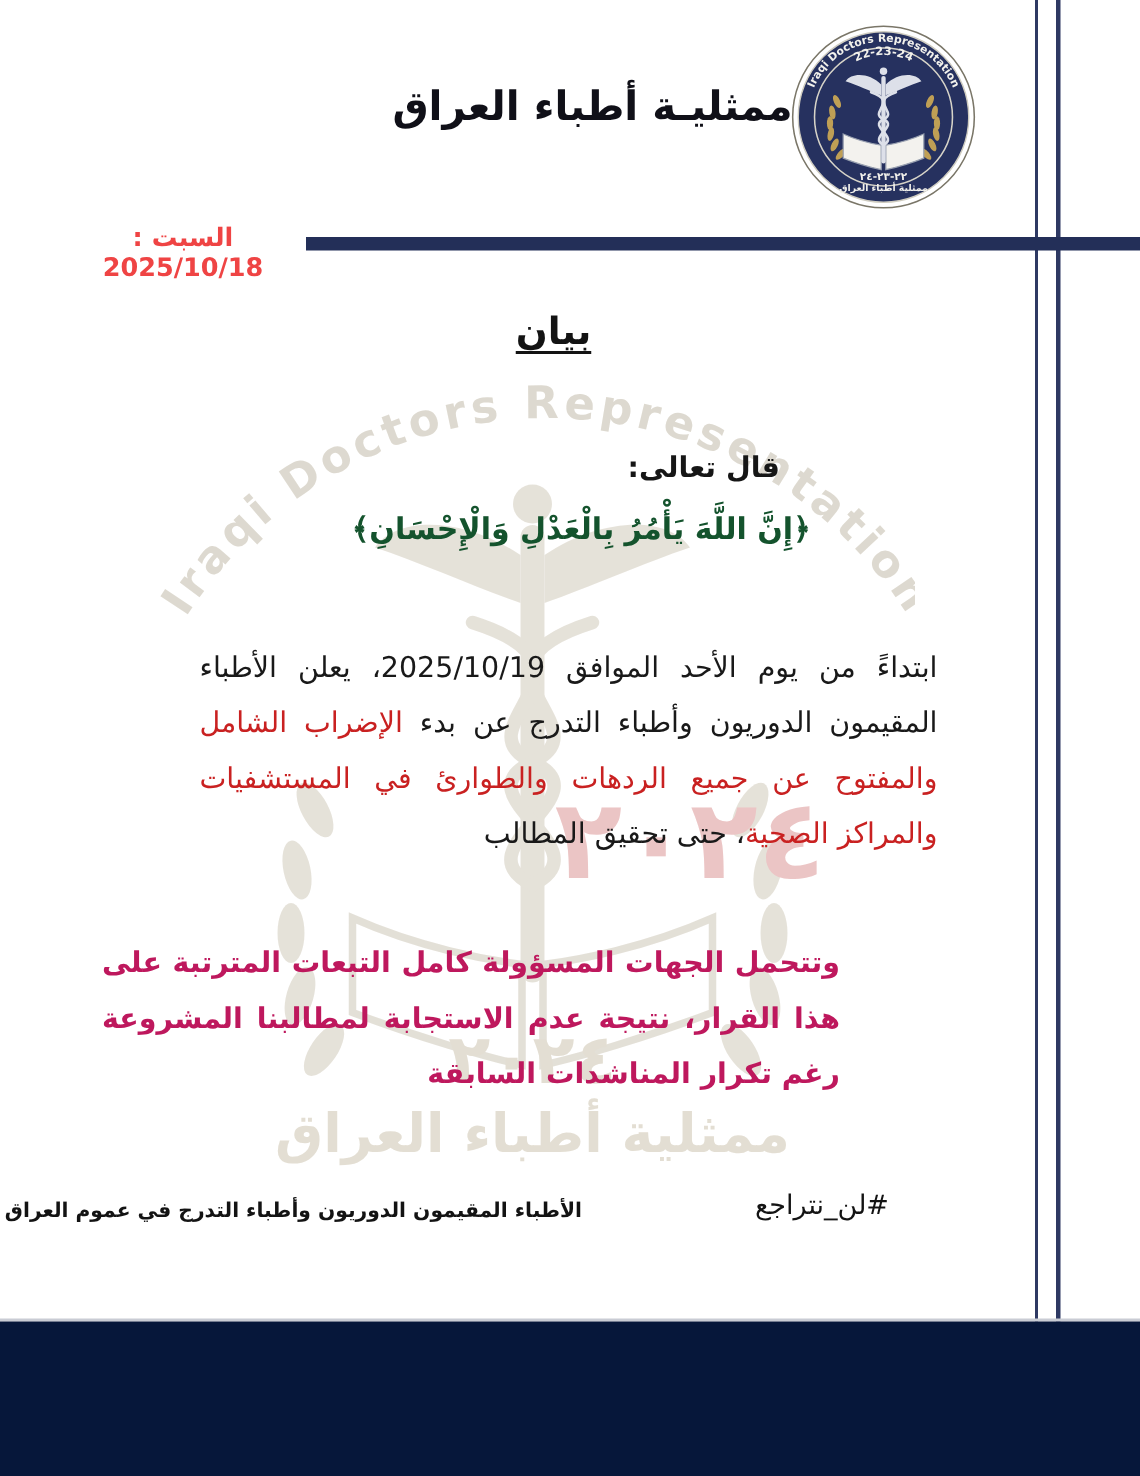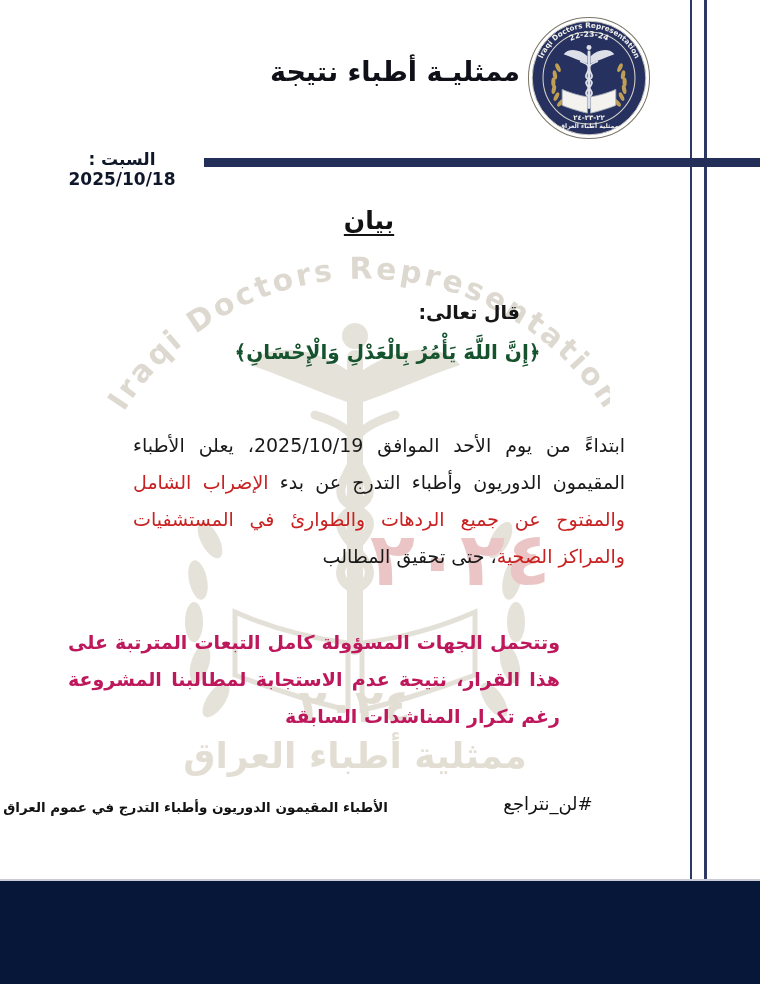--- a/index.html
+++ b/index.html
@@ -10,21 +10,21 @@
   .abs{position:absolute;}
   
   .vrule-outer{left:690px;top:0;width:2px;height:881px;background:#2e3963;}
   .vrule-inner{left:704px;top:0;width:3px;height:881px;background:#2e3963;}
   
   .org-title{left:250px;top:56px;width:290px;text-align:center;direction:rtl;
     font-size:27px;font-weight:bold;color:#101018;}
   .logo{left:527px;top:16px;width:124px;height:124px;}
   .hbar{left:204px;top:158px;width:556px;height:9px;background:#232f58;}
   .date-label{left:38px;top:149px;width:168px;text-align:center;direction:rtl;
-    font-size:17px;font-weight:bold;color:#0f172a;}
+    font-size:17px;font-weight:bold;color:#ef4444;}
   
   .stmt-title{left:269px;top:206px;width:200px;text-align:center;direction:rtl;
     font-size:25px;font-weight:bold;text-decoration:underline;text-underline-offset:5px;
     text-decoration-thickness:2px;color:#131313;}
   .quran-intro{left:230px;top:301px;width:300px;direction:rtl;text-align:right;
     padding-right:10px;font-size:19px;font-weight:bold;color:#161616;box-sizing:border-box;}
   .quran-verse{left:215px;top:340px;width:345px;direction:rtl;text-align:center;
     font-size:20px;font-weight:bold;color:#14532d;}
   .para1{left:133px;top:427px;width:492px;direction:rtl;text-align:justify;text-align-last:right;
     font-size:19px;font-weight:normal;line-height:37px;margin:0;color:#191919;}
@@ -82,21 +82,21 @@
       <ellipse cx="424" cy="460" rx="9" ry="20" transform="rotate(-34 424 460)"></ellipse>
     </g>
     <text x="390" y="345" font-size="74" font-weight="bold" letter-spacing="10" fill="#d98c8c" text-anchor="middle">٢٠٢٤</text>
     <text x="285" y="482" font-size="46" font-weight="bold" letter-spacing="20" fill="#c9bfa8" text-anchor="middle">٢٠٢٤</text>
     <text x="285" y="528" font-size="36" font-weight="bold" fill="#c9bfa8" direction="rtl" text-anchor="middle">ممثلية أطباء العراق</text>
   </svg>
 
   <div class="abs vrule-outer"></div>
   <div class="abs vrule-inner"></div>
 
-  <div class="abs org-title">ممثليـة أطباء نتيجة</div>
+  <div class="abs org-title">ممثليـة أطباء العراق</div>
 
   <svg class="abs logo" viewBox="0 0 120 120" aria-hidden="true">
     <circle cx="60" cy="60" r="58.6" fill="#ffffff" stroke="#7a7668" stroke-width="1"></circle>
     <circle cx="60" cy="60" r="55" fill="#26315f" stroke="#cfccc0" stroke-width="0.9"></circle>
     <circle cx="60" cy="60" r="44.5" fill="none" stroke="#d6d3c8" stroke-width="1"></circle>
     <defs>
       <path id="logoArcTop" d="M 11.4,60 A 48.6,48.6 0 0 1 108.6,60" fill="none"></path>
       <path id="logoArcYears" d="M 20,60 A 40,40 0 0 1 100,60" fill="none"></path>
     </defs>
     <text font-size="7" font-weight="bold" fill="#f2f1ec">

